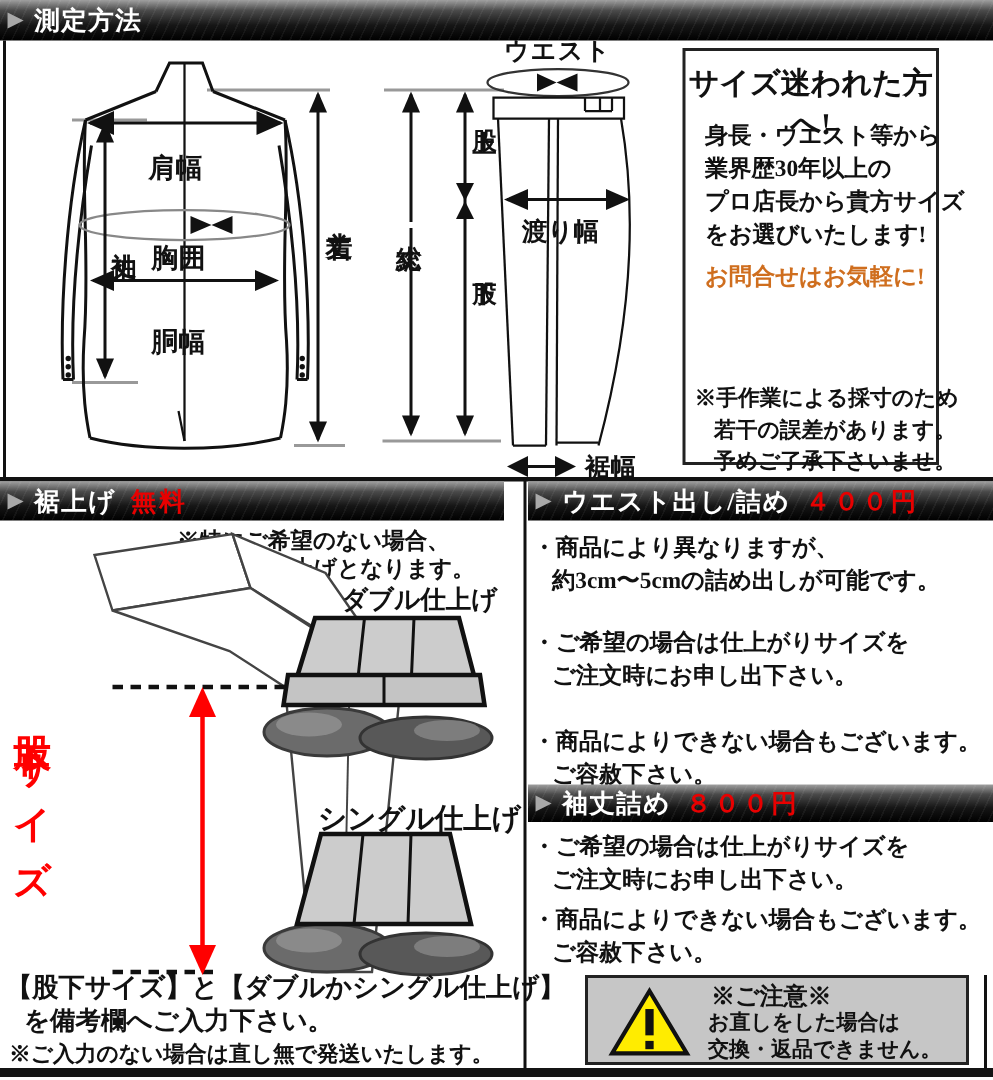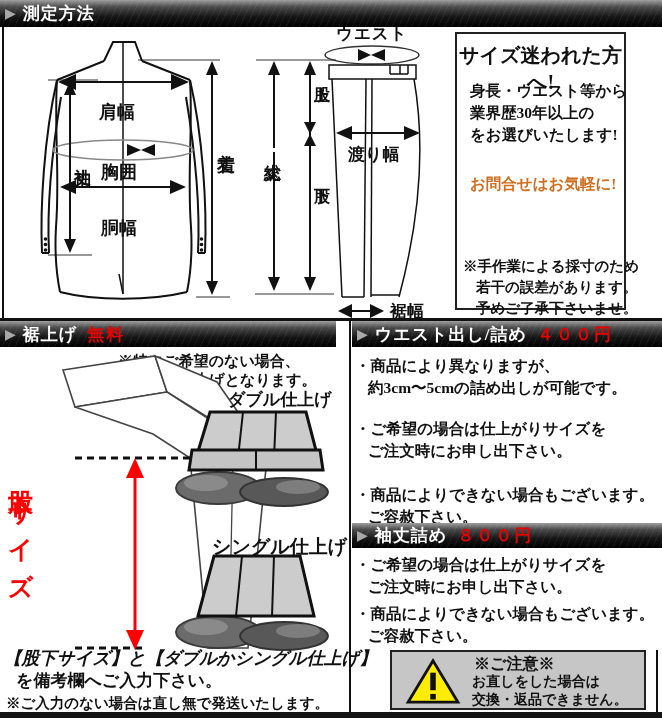--- a/index.html
+++ b/index.html
@@ -136,20 +136,21 @@
   <div class="dlabel vtext" style="left:314px;top:74px;font-size:16px;">股上</div>
   <div class="dlabel vtext" style="left:314px;top:176px;font-size:16px;">股下</div>
   <div class="dlabel" style="left:348px;top:146px;font-size:17px;text-align:center;">渡り幅</div>
   <div class="dlabel" style="left:390px;top:303px;font-size:17px;">裾幅</div>
 
   <div class="box" style="left:455px;top:32px;width:171px;height:278px;">
     <div style="position:absolute;left:0;top:8px;width:100%;text-align:center;font-size:20px;font-weight:bold;">サイズ迷われた方へ!</div>
     <div style="position:absolute;left:13px;top:46px;font-size:15.5px;font-weight:bold;line-height:22px;white-space:nowrap;">
       <div>身長・ウエスト等から</div>
       <div>業界歴30年以上の</div>
+      <div>プロ店長から貴方サイズ</div>
       <div>をお選びいたします!</div>
     </div>
     <div style="position:absolute;left:6px;top:222px;font-size:14.5px;font-weight:bold;line-height:21px;white-space:nowrap;">
       <div>※手作業による採寸のため</div>
       <div style="padding-left:13px;">若干の誤差があります。</div>
       <div style="padding-left:13px;">予めご了承下さいませ。</div>
     </div>
     <div style="position:absolute;left:13px;top:140px;font-size:15.5px;font-weight:bold;color:#cf6e1e;">お問合せはお気軽に!</div>
   </div>
 
@@ -214,21 +215,21 @@
 
   <svg style="left:168px;top:554px;" width="168" height="98" viewBox="0 0 168 98">
     <ellipse cx="50" cy="78" rx="42" ry="16" fill="#6b6b6b" stroke="#3a3a3a" stroke-width="2"></ellipse>
     <ellipse cx="116" cy="82" rx="44" ry="14" fill="#585858" stroke="#333" stroke-width="2"></ellipse>
     <ellipse cx="38" cy="73" rx="22" ry="8" fill="#8a8a8a"></ellipse>
     <ellipse cx="130" cy="77" rx="22" ry="7" fill="#7d7d7d"></ellipse>
     <polygon points="46,2 132,2 146,62 30,62" fill="#cccccc" stroke="#111" stroke-width="3"></polygon>
     <path d="M74,2 L68,62 M106,2 L104,62" fill="none" stroke="#111" stroke-width="2"></path>
   </svg>
 
-  <div class="dlabel" style="left:4px;top:650px;font-size:17.5px;font-style:italic;">【股下サイズ】と【ダブルかシングル仕上げ】</div>
+  <div class="dlabel" style="left:4px;top:650px;font-size:17.5px;">【股下サイズ】と【ダブルかシングル仕上げ】</div>
   <div class="dlabel" style="left:16px;top:672px;font-size:17px;">を備考欄へご入力下さい。</div>
   <div class="dlabel" style="left:6px;top:696px;font-size:14.5px;">※ご入力のない場合は直し無で発送いたします。</div>
 
   <div class="bullet" style="left:355px;top:355px;">
     <div>・商品により異なりますが、</div>
     <div class="l2">約3cm〜5cmの詰め出しが可能です。</div>
   </div>
   <div class="bullet" style="left:355px;top:418px;">
     <div>・ご希望の場合は仕上がりサイズを</div>
     <div class="l2">ご注文時にお申し出下さい。</div>

